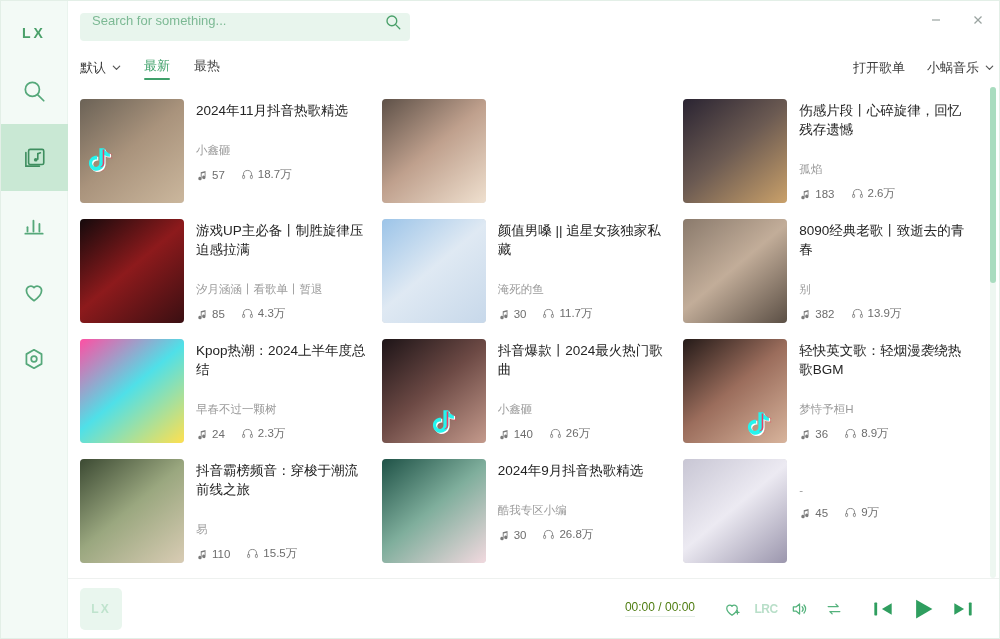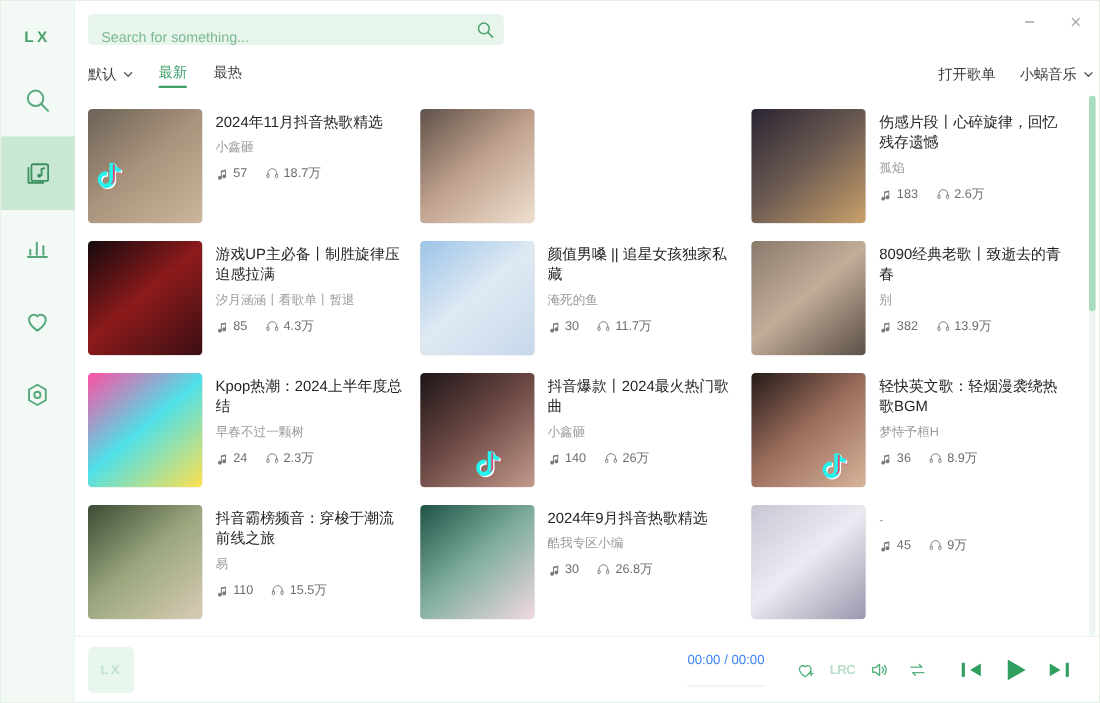--- a/index.html
+++ b/index.html
@@ -68,24 +68,24 @@
     font-size: 13px;
     cursor: pointer;
   }
 
   
   .searchrow {
     padding: 12px 0 0 12px;
     height: 44px;
   }
   .searchbox {
-    width: 378px; height: 28px;
+    width: 330px; height: 28px;
     background: #e8f5ed;
     border-radius: 4px;
-    display: flex; align-items: flex-end;
+    display: flex; align-items: flex-start;
     padding: 0 8px 0 12px;
   }
   .searchbox input {
     flex: 1;
     border: none; outline: none; background: transparent;
     font-size: 13px;
     color: #4a8f66;
     font-family: "Liberation Sans", sans-serif;
   }
   .searchbox input::placeholder { color: #7cb994; }
@@ -175,21 +175,21 @@
     line-height: 19px;
     max-height: 38px;
     overflow: hidden;
     display: -webkit-box;
     -webkit-line-clamp: 2;
     -webkit-box-orient: vertical;
   }
   .pauthor {
     font-size: 11.5px;
     color: #9b9b9b;
-    margin-top: 6px;
+    margin-top: 23px;
     white-space: nowrap; overflow: hidden; text-overflow: ellipsis;
   }
   .pstats {
     display: flex; align-items: center; gap: 16px;
     margin-top: 9px;
     font-size: 11.5px;
     color: #6d6d6d;
   }
   .stat { display: flex; align-items: center; gap: 4px; }
 
@@ -225,23 +225,23 @@
     width: 42px; height: 42px;
     background: #e9f6ee;
     border-radius: 5px;
     display: flex; align-items: center; justify-content: center;
     color: #bfe3cd;
     font-size: 12px; letter-spacing: 2px; font-weight: bold;
   }
   .songinfo { flex: 1; min-width: 0; padding-left: 12px; }
   .ctrls { display: flex; align-items: center; gap: 0; }
   .time {
-    font-size: 12px; color: #3b82f6;
+    font-size: 12px; color: #4d7c0f;
     border-bottom: 1px solid #e5eee8;
-    padding-bottom: 16px;
+    padding-bottom: 2px;
     margin-right: 20px;
     white-space: nowrap;
   }
   .ibtn {
     width: 34px; height: 34px;
     display: flex; align-items: center; justify-content: center;
     cursor: pointer;
     color: #54b27c;
   }
   .ibtn.big { width: 40px; height: 40px; }

